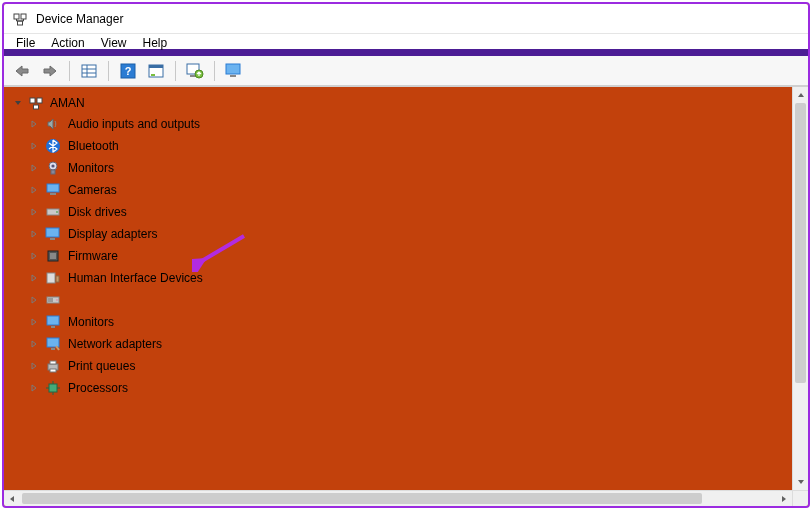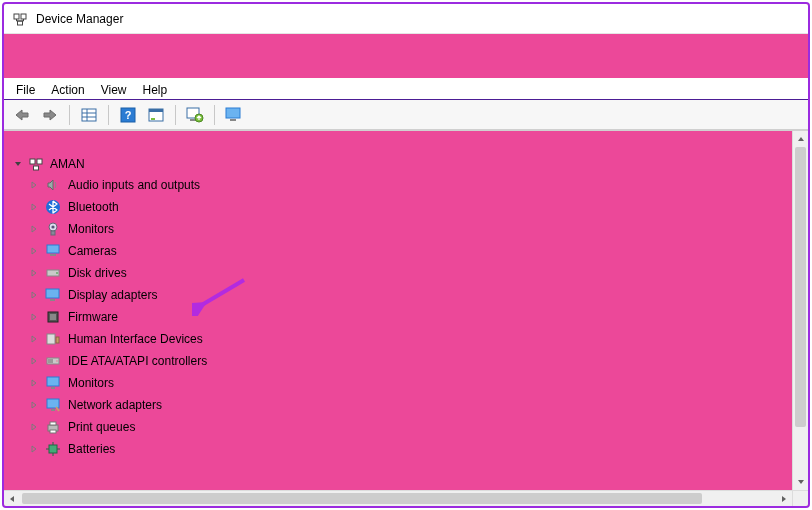--- a/index.html
+++ b/index.html
@@ -12,21 +12,21 @@
     width: 812px;
     height: 510px;
     overflow: hidden;
   }
   .frame {
     width: 808px;
     height: 506px;
     margin: 2px;
     border: 2px solid #9b2be0;
     border-radius: 4px;
-    background: #ec4899;
+    background: #c2410c;
     display: flex;
     flex-direction: column;
     overflow: hidden;
   }
   
   .titlebar {
     display: flex;
     align-items: center;
     height: 30px;
     padding: 0 8px;
@@ -34,26 +34,25 @@
     border-bottom: 1px solid #e5e5e5;
     user-select: none;
   }
   .titlebar .app-title {
     margin-left: 6px;
     font-size: 12px;
   }
   
   .menubar {
     display: flex;
-    align-items: flex-end;
+    align-items: flex-start;
     height: 22px;
     padding: 0 6px;
     background: #fff;
-    border-bottom: 1px solid #4c1d95;
-    margin-top: 44px;
+    border-bottom: 7px solid #4c1d95;
   }
   .menubar .menu-item {
     padding: 2px 10px 2px 6px;
     cursor: default;
   }
   
   .toolbar {
     display: flex;
     align-items: center;
     height: 30px;
@@ -78,21 +77,21 @@
     border-radius: 2px;
   }
   
   .tree-wrap {
     flex: 1 1 auto;
     overflow: auto;
     border-top: 1px solid #d0d0d0;
     position: relative;
   }
   .tree {
-    padding: 23px 4px 6px 8px;
+    padding: 6px 4px 6px 8px;
   }
   .root-row {
     display: flex;
     align-items: center;
     height: 20px;
     gap: 4px;
   }
   .root-row .caret {
     width: 12px; height:12px; display:flex; align-items:center; justify-content:center;
     cursor: default;
@@ -402,21 +401,20 @@
                 <path d="M3 2 L7 5 L3 8 Z" fill="none" stroke="#7a7a7a" stroke-width="1"></path>
               </svg>
             </span>
             <span class="icon">
               <svg width="16" height="16" viewBox="0 0 16 16">
                 <rect x="2" y="5" width="12" height="6" fill="#c9c9c9" stroke="#888"></rect>
                 <rect x="3" y="6" width="5" height="4" fill="#999"></rect>
                 <circle cx="12" cy="8" r="1" fill="#d9a"></circle>
               </svg>
             </span>
-            <span class="label">IDE ATA/ATAPI controllers</span>
           </div>
           <div class="node">
             <span class="caret">
               <svg width="10" height="10" viewBox="0 0 10 10">
                 <path d="M3 2 L7 5 L3 8 Z" fill="none" stroke="#7a7a7a" stroke-width="1"></path>
               </svg>
             </span>
             <span class="icon">
               <svg width="16" height="16" viewBox="0 0 16 16">
                 <rect x="2" y="2" width="12" height="9" fill="#6bb3f0" stroke="#2b7cd3"></rect>
@@ -463,21 +461,21 @@
             </span>
             <span class="icon">
               <svg width="16" height="16" viewBox="0 0 16 16">
                 <rect x="4" y="4" width="8" height="8" fill="#4a7" stroke="#264"></rect>
                 <line x1="8" y1="1" x2="8" y2="4" stroke="#264"></line>
                 <line x1="8" y1="12" x2="8" y2="15" stroke="#264"></line>
                 <line x1="1" y1="8" x2="4" y2="8" stroke="#264"></line>
                 <line x1="12" y1="8" x2="15" y2="8" stroke="#264"></line>
               </svg>
             </span>
-            <span class="label">Batteries</span>
+            <span class="label">Processors</span>
           </div>
         </div>
 
     </div>
 
     <div class="arrow-annotation">
       <svg width="60" height="40" viewBox="0 0 60 40">
         <defs>
           <marker id="ahead" markerWidth="8" markerHeight="8" refX="2" refY="4" orient="auto">
             <path d="M8 0 L0 4 L8 8 Z" fill="#b22be0"></path>

